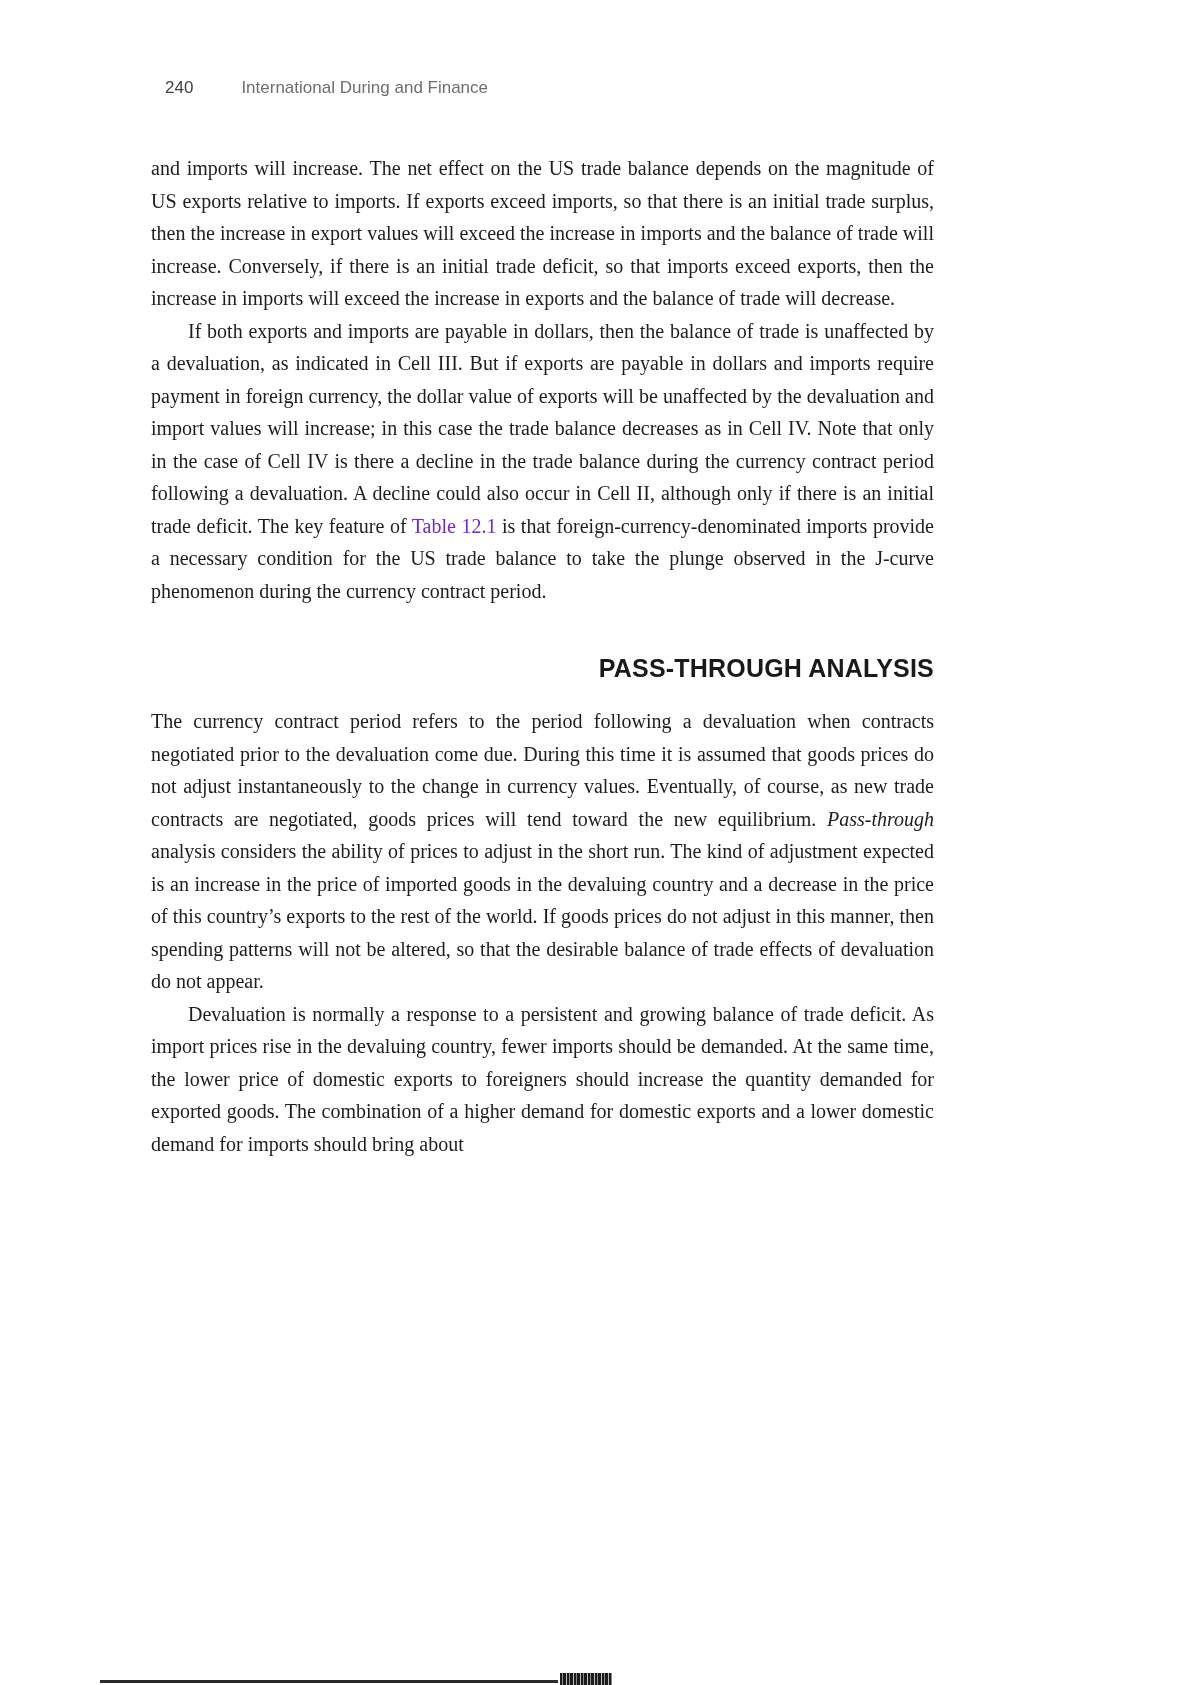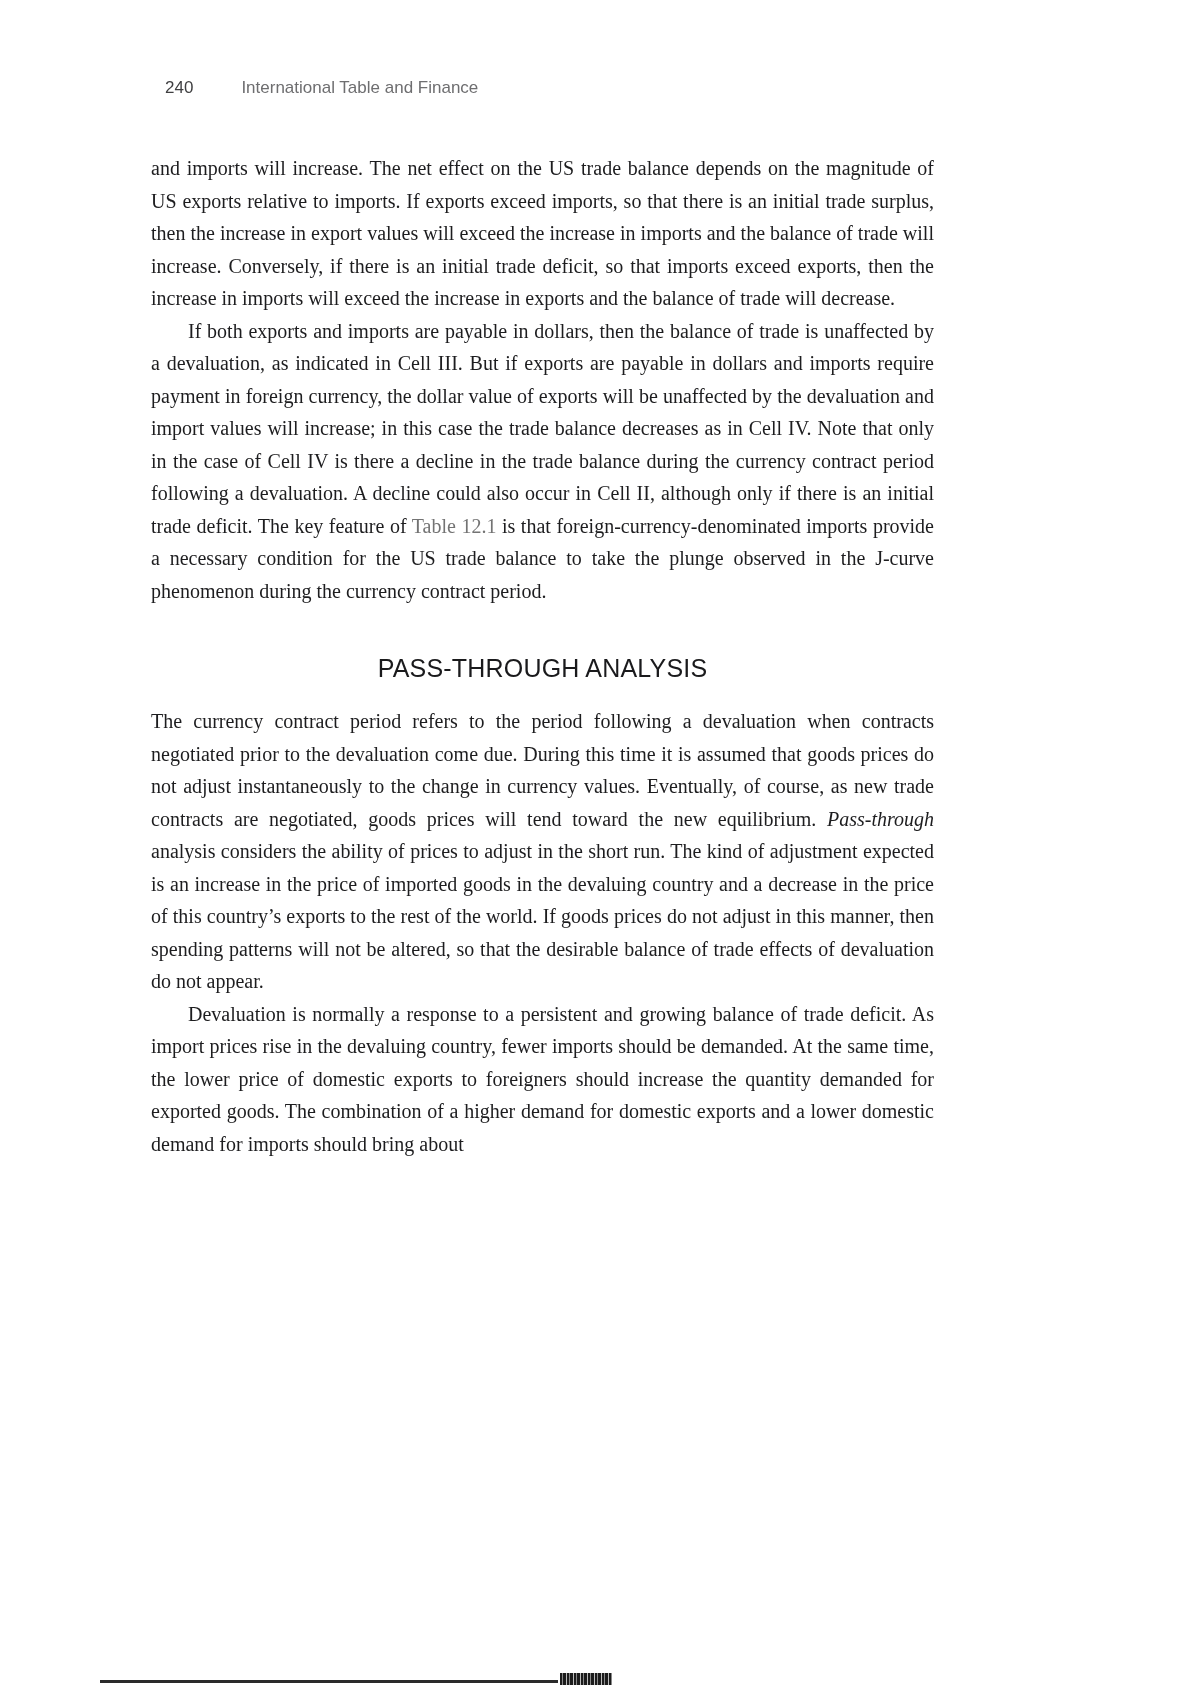--- a/index.html
+++ b/index.html
@@ -53,33 +53,33 @@
   .content p {
     margin: 0;
   }
 
   .indent {
     text-indent: 37px;
   }
 
   .section-heading {
     font-family: "Liberation Sans", sans-serif;
-    font-weight: 400;
+    font-weight: 700;
     font-size: 25px;
     letter-spacing: 0.2px;
     color: #1a1a1c;
-    text-align: center;
+    text-align: right;
     text-indent: 0;
     margin-top: 46px !important;
     margin-bottom: 22px !important;
     line-height: 1.2;
   }
 
   .table-link {
-    color: #737373;
+    color: #6d28d9;
     text-decoration: none;
     cursor: pointer;
   }
 
   .italic-term {
     font-style: italic;
     font-family: Liberation Serif, serif;
   }
 
   .bottom-artifact {
@@ -114,21 +114,21 @@
     );
   }
 </style>
 </head>
 <body>
 
 <div class="page">
 
   <div class="page-header">
     <span class="page-number">240</span>
-    <span class="running-head">International Table and Finance</span>
+    <span class="running-head">International During and Finance</span>
   </div>
 
   <div class="content">
 
     <p><span>and imports will increase. The net effect on the US trade balance depends on the magnitude of US exports relative to imports. If exports exceed imports, so that there is an initial trade surplus, then the increase in export values will exceed the increase in imports and the balance of trade will increase. Conversely, if there is an initial trade deficit, so that imports exceed exports, then the increase in imports will exceed the increase in exports and the balance of trade will decrease.</span></p>
 
     <p class="indent"><span>If both exports and imports are payable in dollars, then the balance of trade is unaffected by a devaluation, as indicated in Cell III. But if exports are payable in dollars and imports require payment in foreign currency, the dollar value of exports will be unaffected by the devaluation and import values will increase; in this case the trade balance decreases as in Cell IV. Note that only in the case of Cell IV is there a decline in the trade balance during the currency contract period following a devaluation. A decline could also occur in Cell II, although only if there is an initial trade deficit. The key feature of </span><a class="table-link">Table 12.1</a><span> is that foreign-currency-denominated imports provide a necessary condition for the US trade balance to take the plunge observed in the J-curve phenomenon during the currency contract period.</span></p>
 
     <p class="section-heading">PASS-THROUGH ANALYSIS</p>
 

